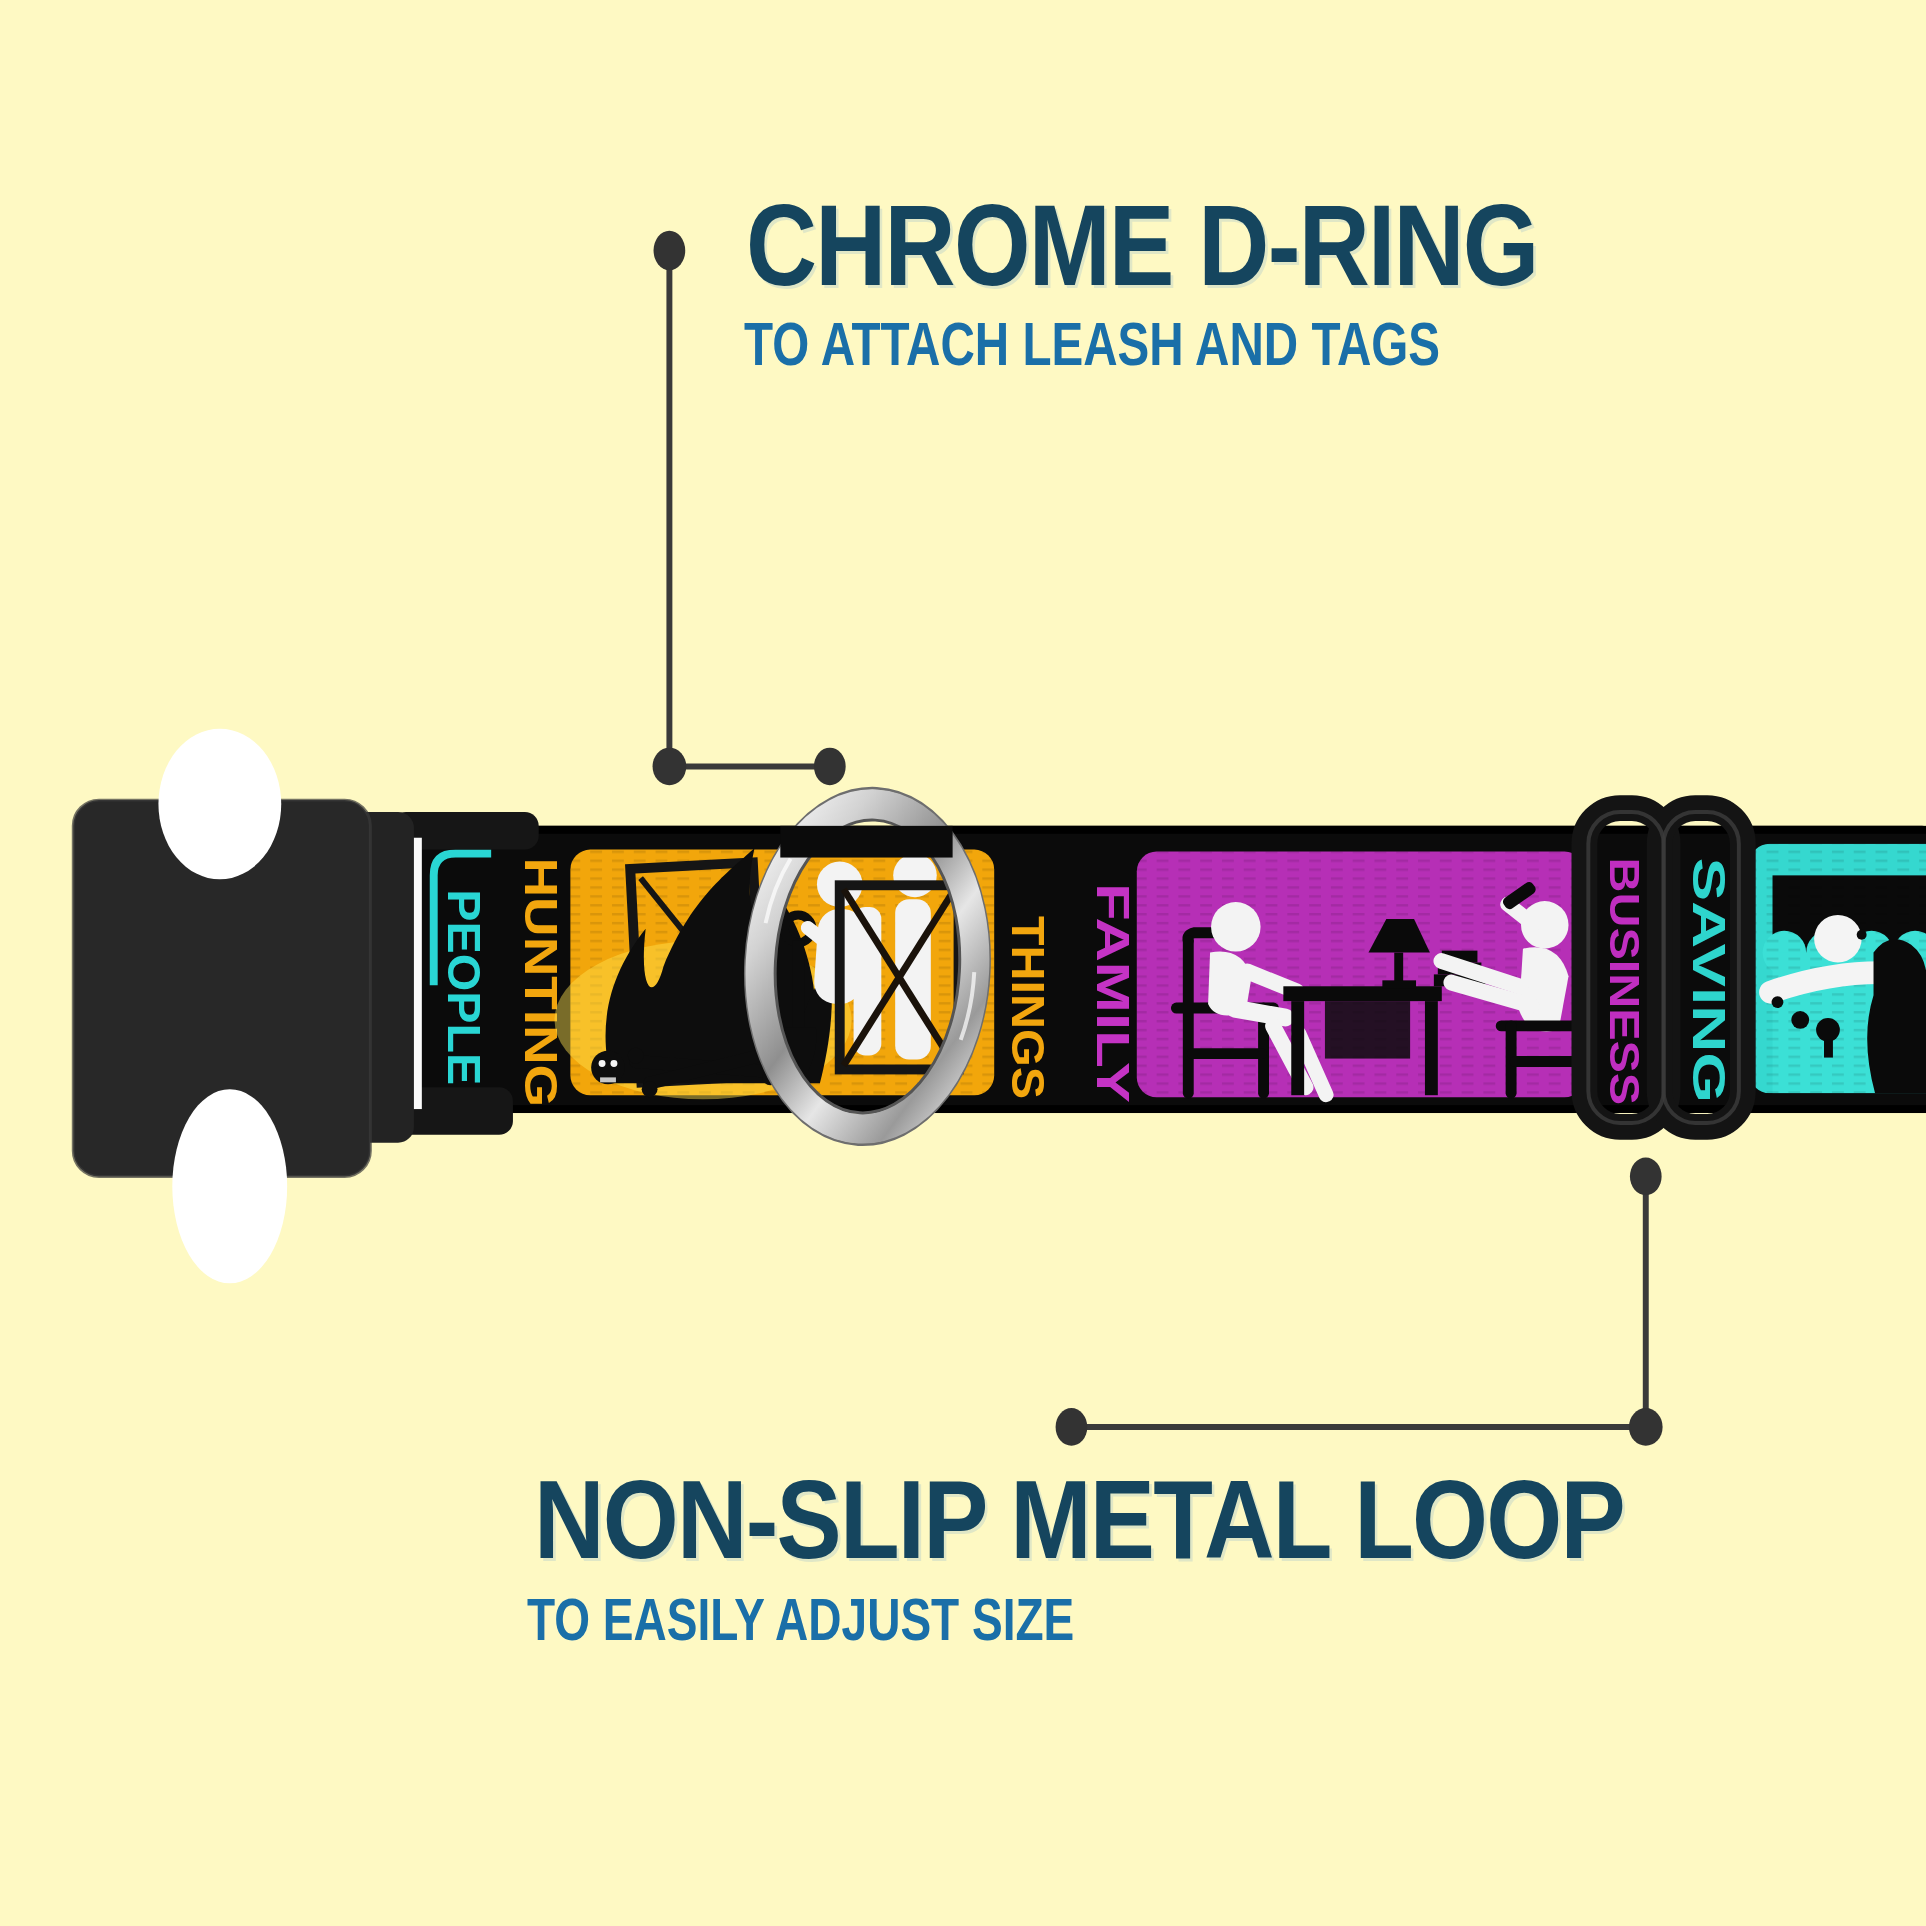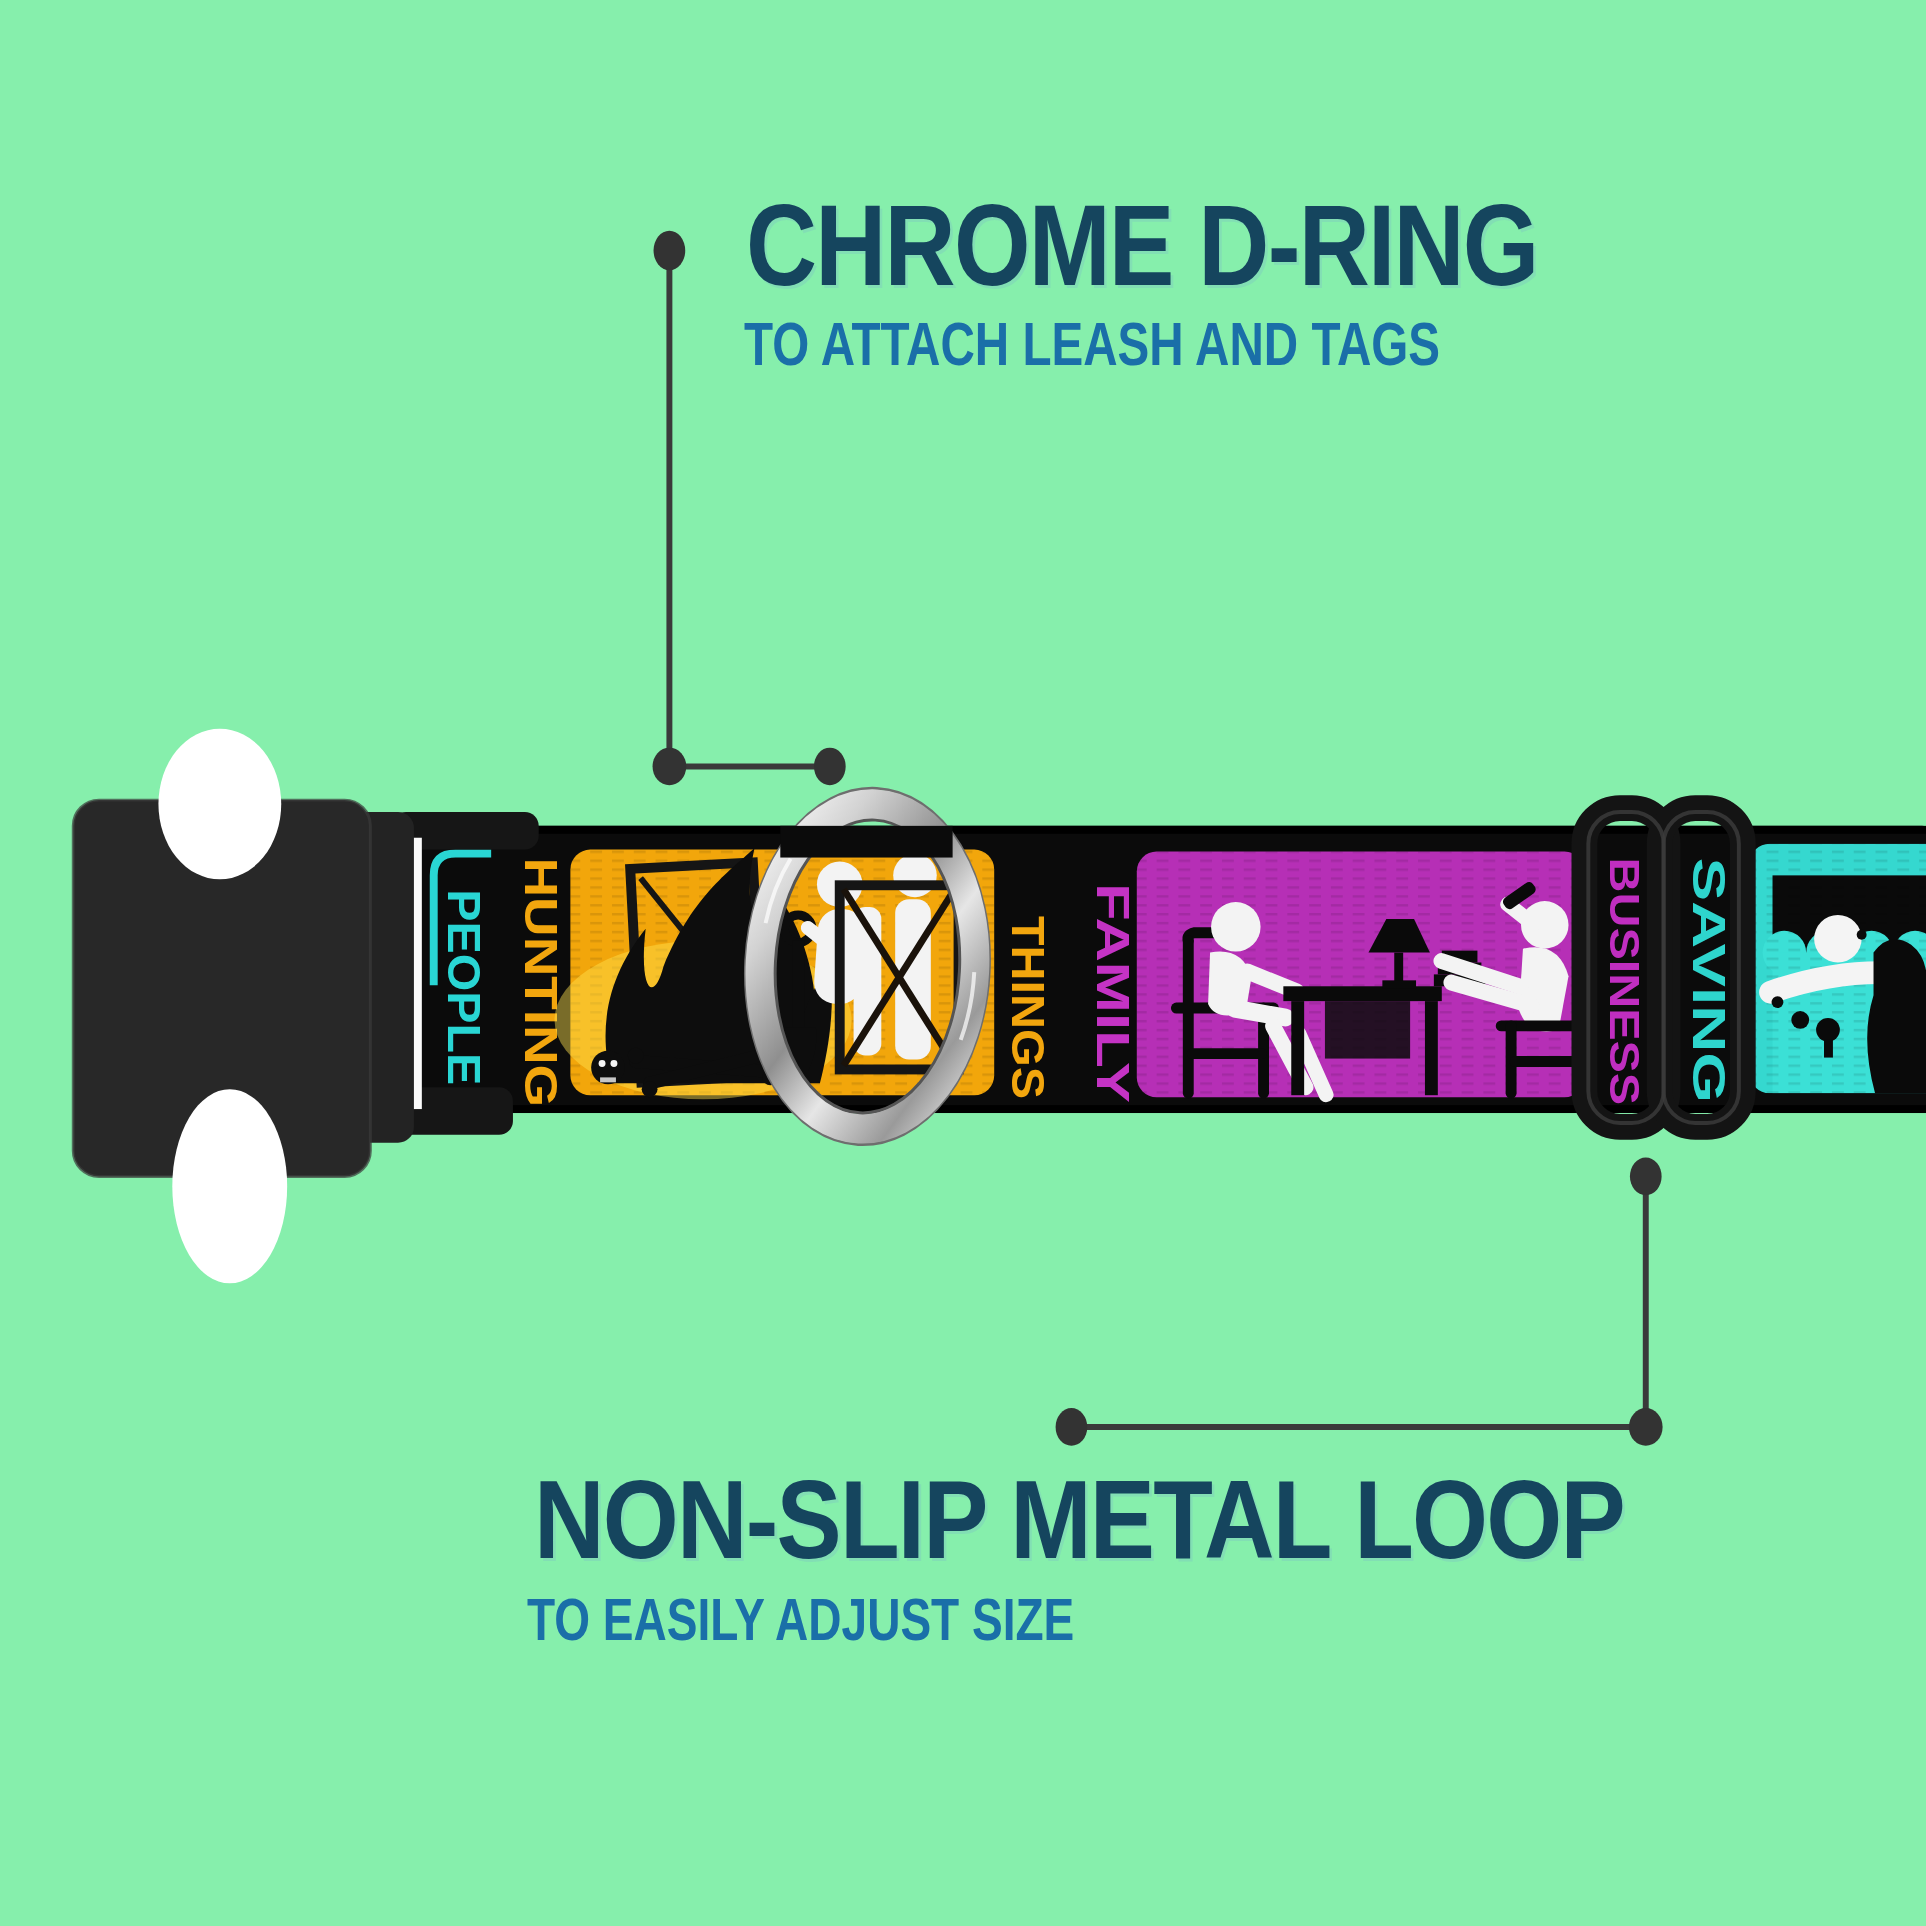--- a/index.html
+++ b/index.html
@@ -1,16 +1,16 @@
 <!DOCTYPE html>
 <html><head>
 <meta charset="utf-8">
 <style>
   html,body{margin:0;padding:0;background:#fff;}
-  .canvas{position:relative;width:1927px;height:1927px;background:#86efac;overflow:hidden;
+  .canvas{position:relative;width:1927px;height:1927px;background:#fef9c3;overflow:hidden;
           font-family:"Liberation Sans","DejaVu Sans",sans-serif;}
   .callout-title{position:absolute;white-space:nowrap;font-weight:bold;color:#15455e;
           line-height:1;transform-origin:left top;letter-spacing:-2px;
           text-shadow:3px 3px 0 rgba(120,170,210,0.22);}
   .callout-sub{position:absolute;white-space:nowrap;font-weight:bold;color:#1a6fa8;
           line-height:1;transform-origin:left top;letter-spacing:0px;}
   #top-title{left:746px;top:188px;font-size:115px;transform:scaleX(0.855);}
   #top-sub{left:744px;top:314px;font-size:61px;transform:scaleX(0.78);}
   #bottom-title{left:534px;top:1465px;font-size:111px;transform:scaleX(0.88);}
   #bottom-sub{left:527px;top:1591px;font-size:59px;transform:scaleX(0.78);}

